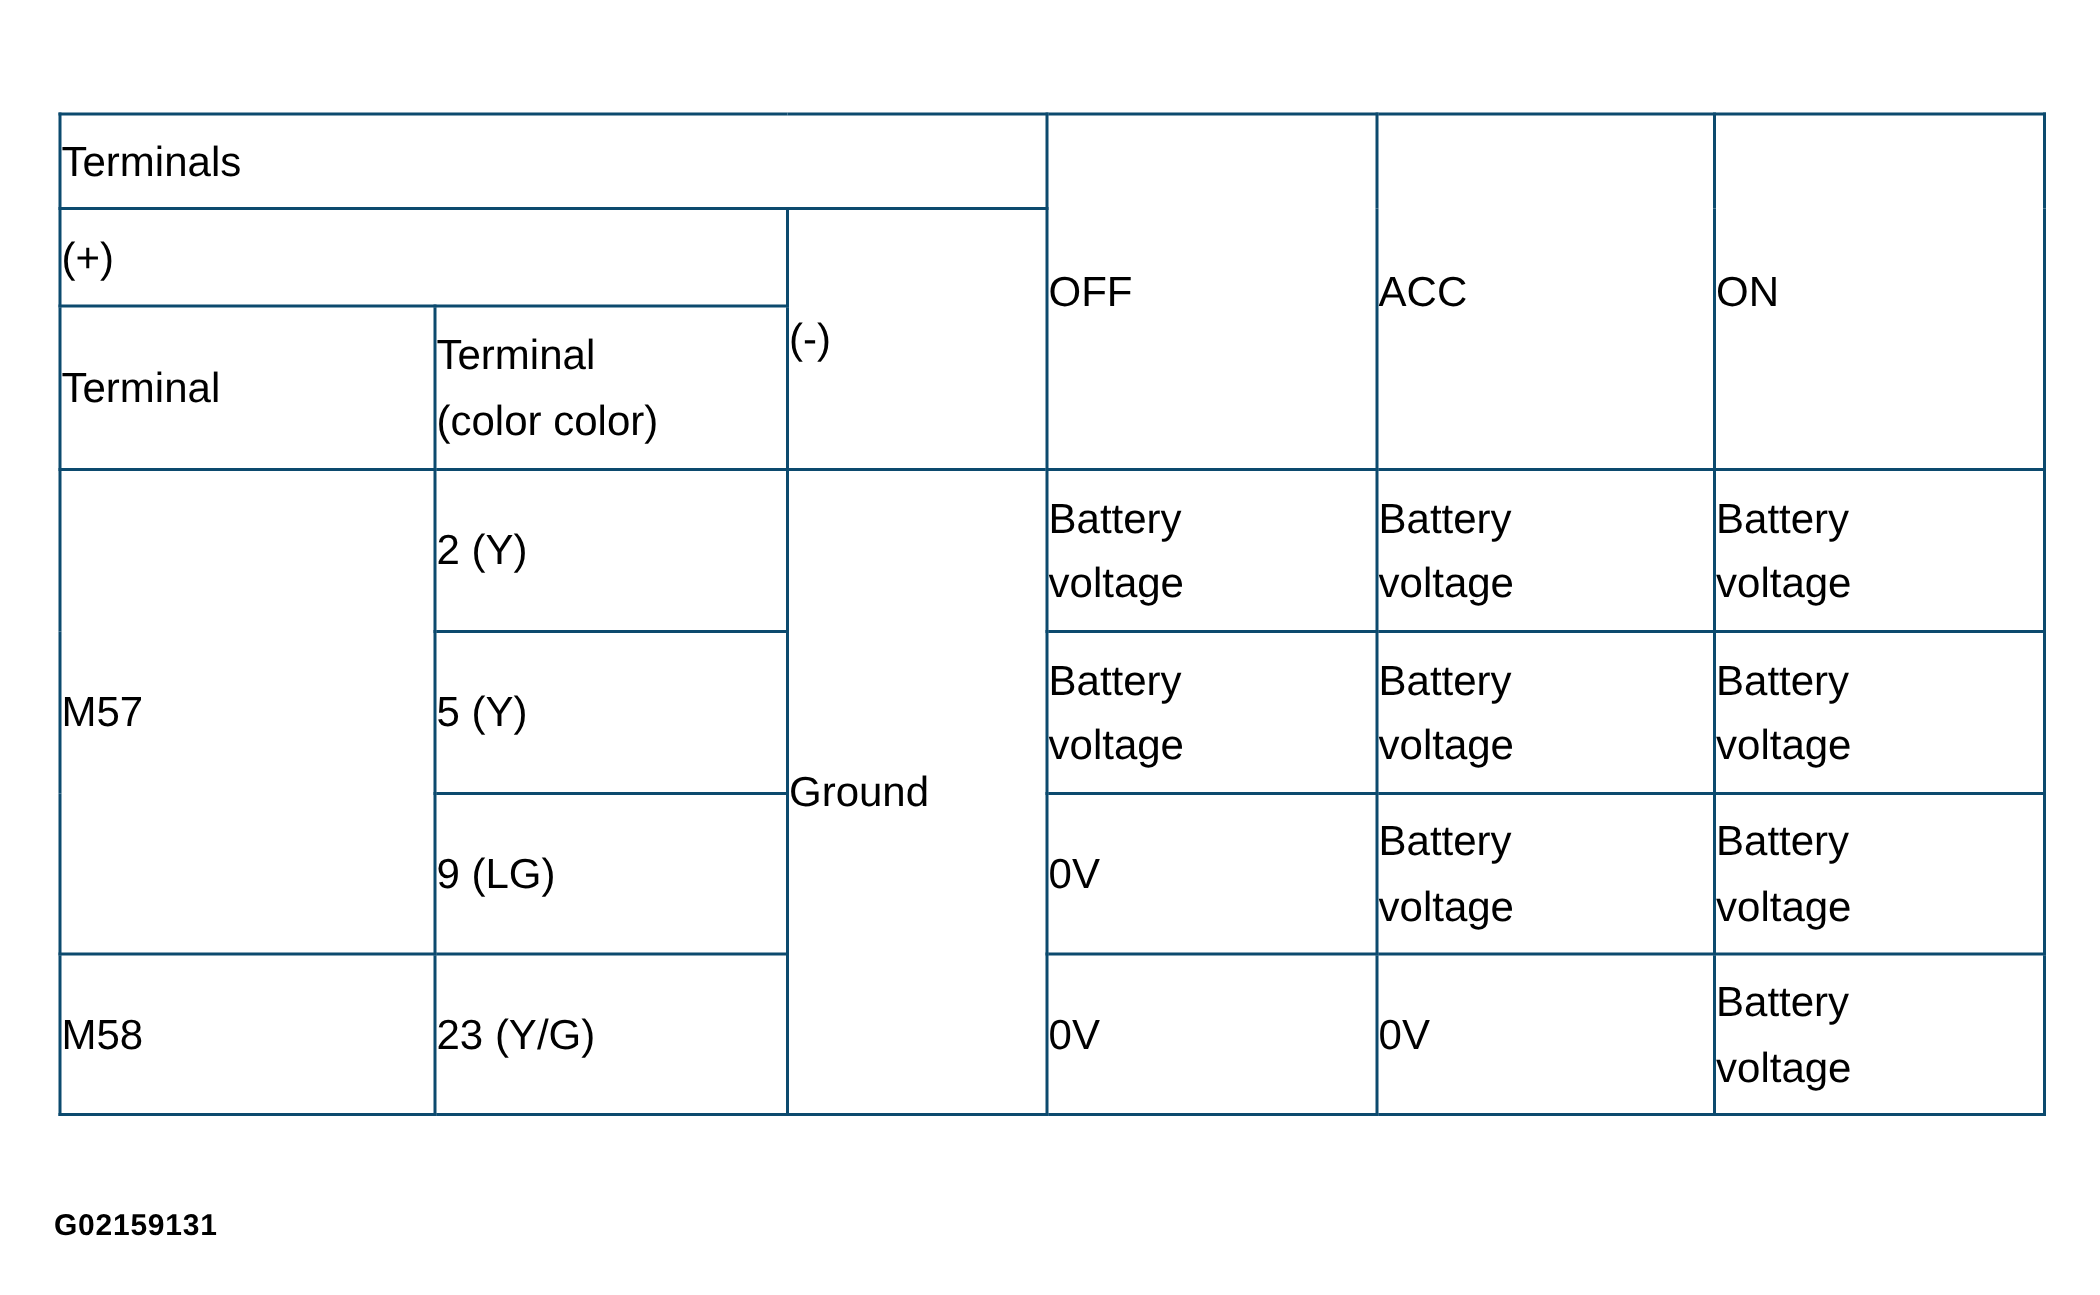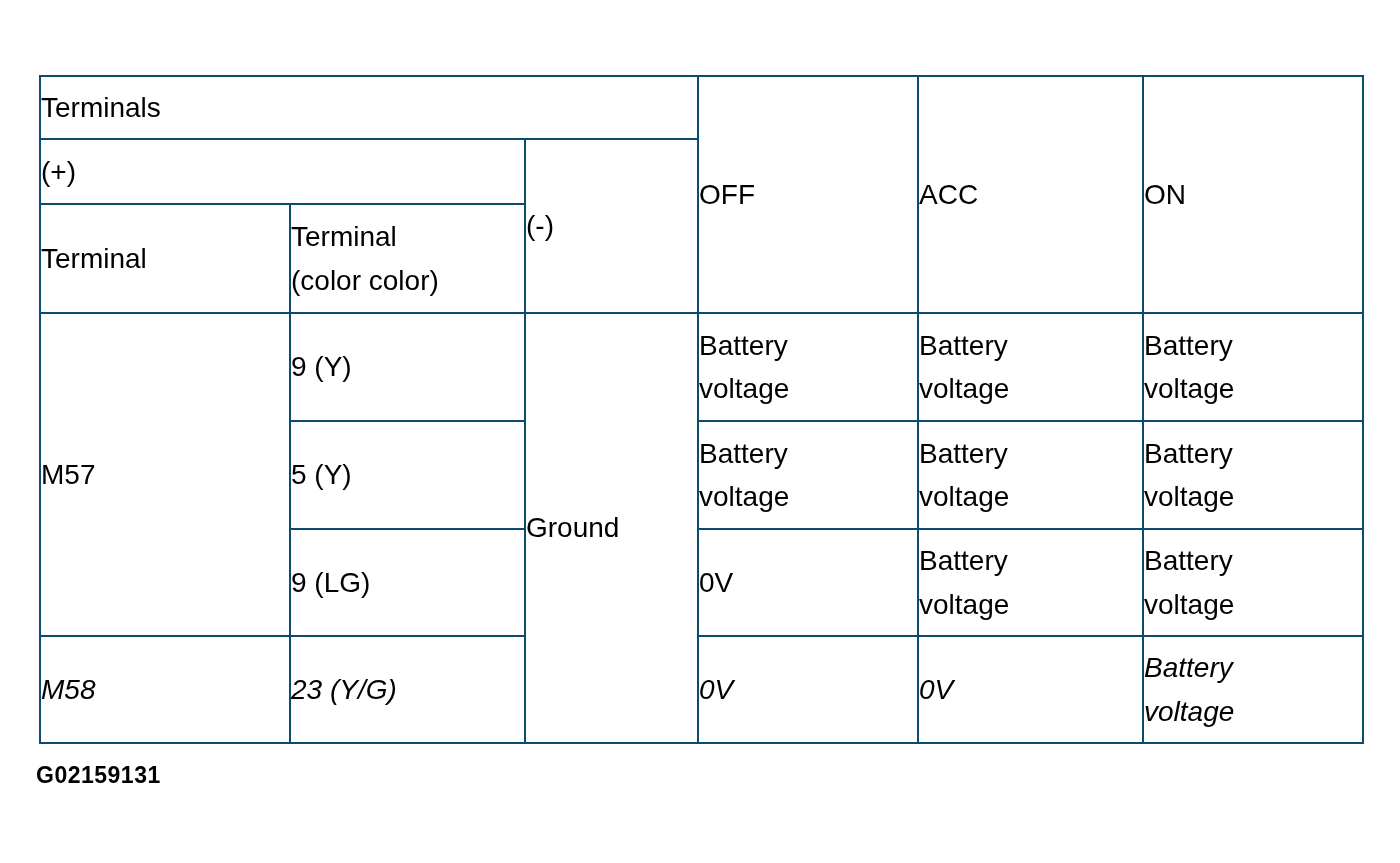--- a/index.html
+++ b/index.html
@@ -40,26 +40,26 @@
   
   td.tk-t { border-top: 3px solid #000; }
   td.tk-b { border-bottom: 3px solid #000; }
   td.btm  { border-bottom: 4px solid #000; }
   tr.r1 { height: 63px; }
   tr.r2 { height: 65px; }
   tr.r3 { height: 109px; }
   tr.r4 { height: 108px; }
   tr.r5 { height: 108px; }
   tr.r6 { height: 107px; }
-  tr.r7 { height: 107px; font-style: italic; }
+  tr.r7 { height: 107px; }
   .figid {
     position: absolute;
     left: 36px;
-    top: 762px;
-    font-size: 23px;
+    top: 806px;
+    font-size: 20px;
     font-weight: 600;
     letter-spacing: 0.5px;
   }
 </style>
 </head>
 <body>
 
 <div class="sheet">
 
   <table class="vtab">
@@ -83,21 +83,21 @@
         <td rowspan="2" class="tk-b">(-)</td>
       </tr>
       <tr class="r3">
         <td class="no-l tk-b">Terminal</td>
         <td class="tk-b">Terminal
 (color color)</td>
       </tr>
 
       <tr class="r4">
         <td rowspan="3" class="no-l">M57</td>
-        <td>9 (Y)</td>
+        <td>2 (Y)</td>
         <td rowspan="4" class="btm">Ground</td>
         <td>Battery
 voltage</td>
         <td>Battery
 voltage</td>
         <td class="no-r">Battery
 voltage</td>
       </tr>
       <tr class="r5">
         <td>5 (Y)</td>

